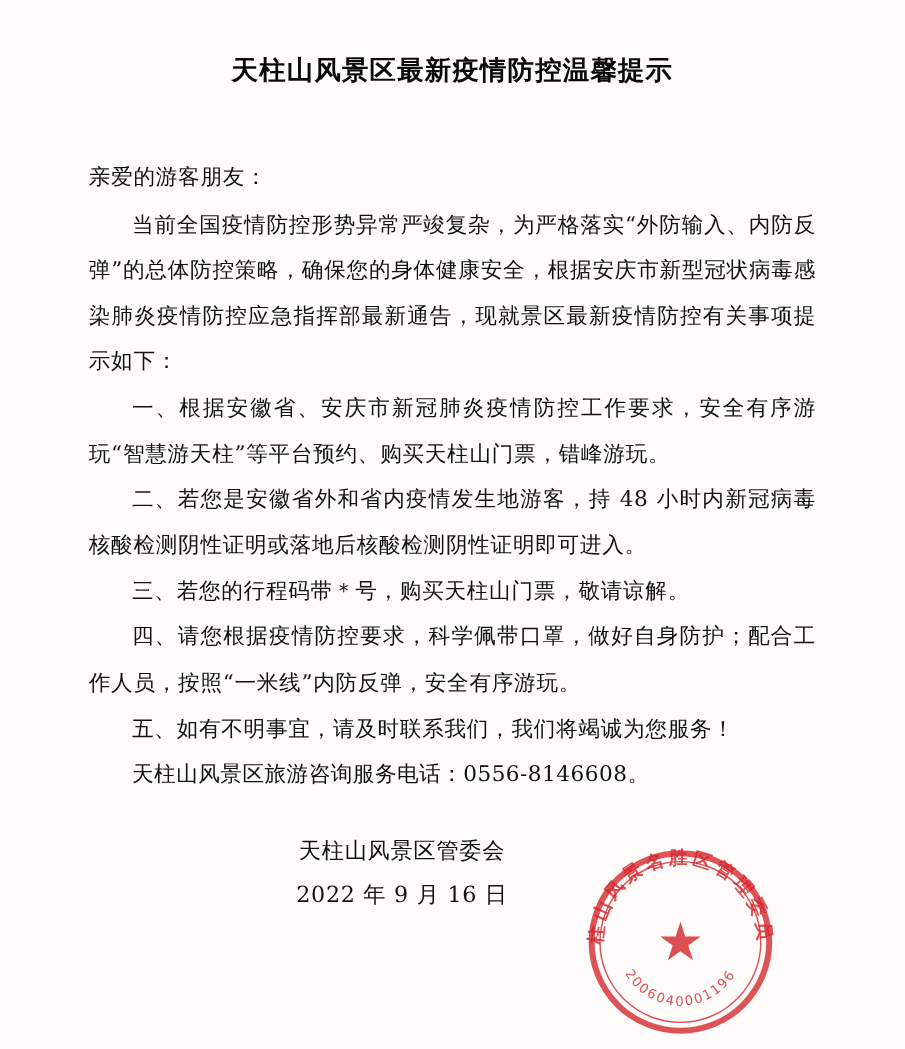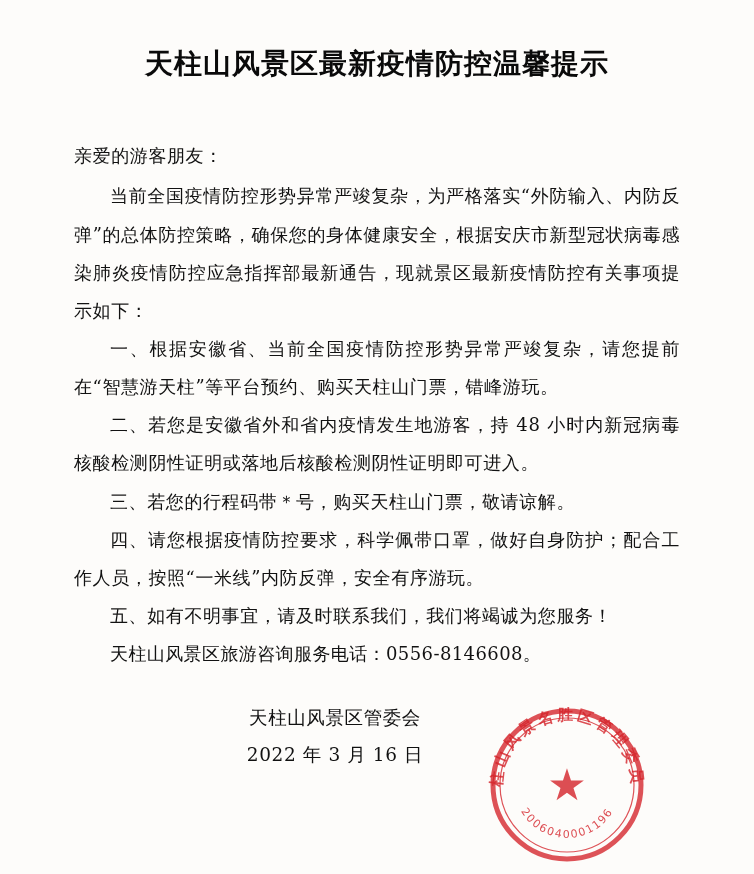--- a/index.html
+++ b/index.html
@@ -17,21 +17,21 @@
   }
   .page {
     position: relative;
     width: 754px;
     height: 874px;
     box-sizing: border-box;
     padding: 34px 74px 0 74px;
   }
   .doc-title {
     text-align: center;
-    font-size: 28px;
+    font-size: 22px;
     font-weight: bold;
     letter-spacing: 1px;
     color: #0a0a0a;
     margin: 10px 0 0 0;
     line-height: 1.4;
     font-family: Liberation Serif, serif;
   }
   .body-block {
     margin-top: 54px;
     font-size: 18px;
@@ -80,31 +80,31 @@
 </head>
 <body>
 
 <div class="page">
 
   <h1 class="doc-title">天柱山风景区最新疫情防控温馨提示</h1>
 
   <div class="body-block">
     <p class="salutation">亲爱的游客朋友：</p>
     <p class="para">当前全国疫情防控形势异常严竣复杂，为严格落实“外防输入、内防反弹”的总体防控策略，确保您的身体健康安全，根据安庆市新型冠状病毒感染肺炎疫情防控应急指挥部最新通告，现就景区最新疫情防控有关事项提示如下：</p>
-    <p class="para">一、根据安徽省、当前全国疫情防控形势异常严竣复杂，请您提前在“智慧游天柱”等平台预约、购买天柱山门票，错峰游玩。</p>
+    <p class="para">一、根据安徽省、安庆市新冠肺炎疫情防控工作要求，安全有序游玩“智慧游天柱”等平台预约、购买天柱山门票，错峰游玩。</p>
     <p class="para">二、若您是安徽省外和省内疫情发生地游客，持 48 小时内新冠病毒核酸检测阴性证明或落地后核酸检测阴性证明即可进入。</p>
     <p class="para">三、若您的行程码带＊号，购买天柱山门票，敬请谅解。</p>
     <p class="para">四、请您根据疫情防控要求，科学佩带口罩，做好自身防护；配合工作人员，按照“一米线”内防反弹，安全有序游玩。</p>
     <p class="para">五、如有不明事宜，请及时联系我们，我们将竭诚为您服务！</p>
     <p class="contact-line">天柱山风景区旅游咨询服务电话：0556-8146608。</p>
   </div>
 
   <div class="signature">
     <p class="sig-name">天柱山风景区管委会</p>
-    <p class="sig-date">2022 年 3 月 16 日</p>
+    <p class="sig-date">2022 年 9 月 16 日</p>
   </div>
 
   <div class="seal">
     <svg width="178" height="178" viewBox="0 0 178 178" xmlns="http://www.w3.org/2000/svg">
       <defs>
         <path id="sealTopArc" d="M 24,89 A 65,65 0 0 1 154,89"></path>
         <path id="sealBottomArc" d="M 36,89 A 53,53 0 0 0 142,89"></path>
       </defs>
       <g opacity="0.78" fill="none" stroke="#d5232a">
         <circle cx="89" cy="89" r="74" stroke-width="5"></circle>

